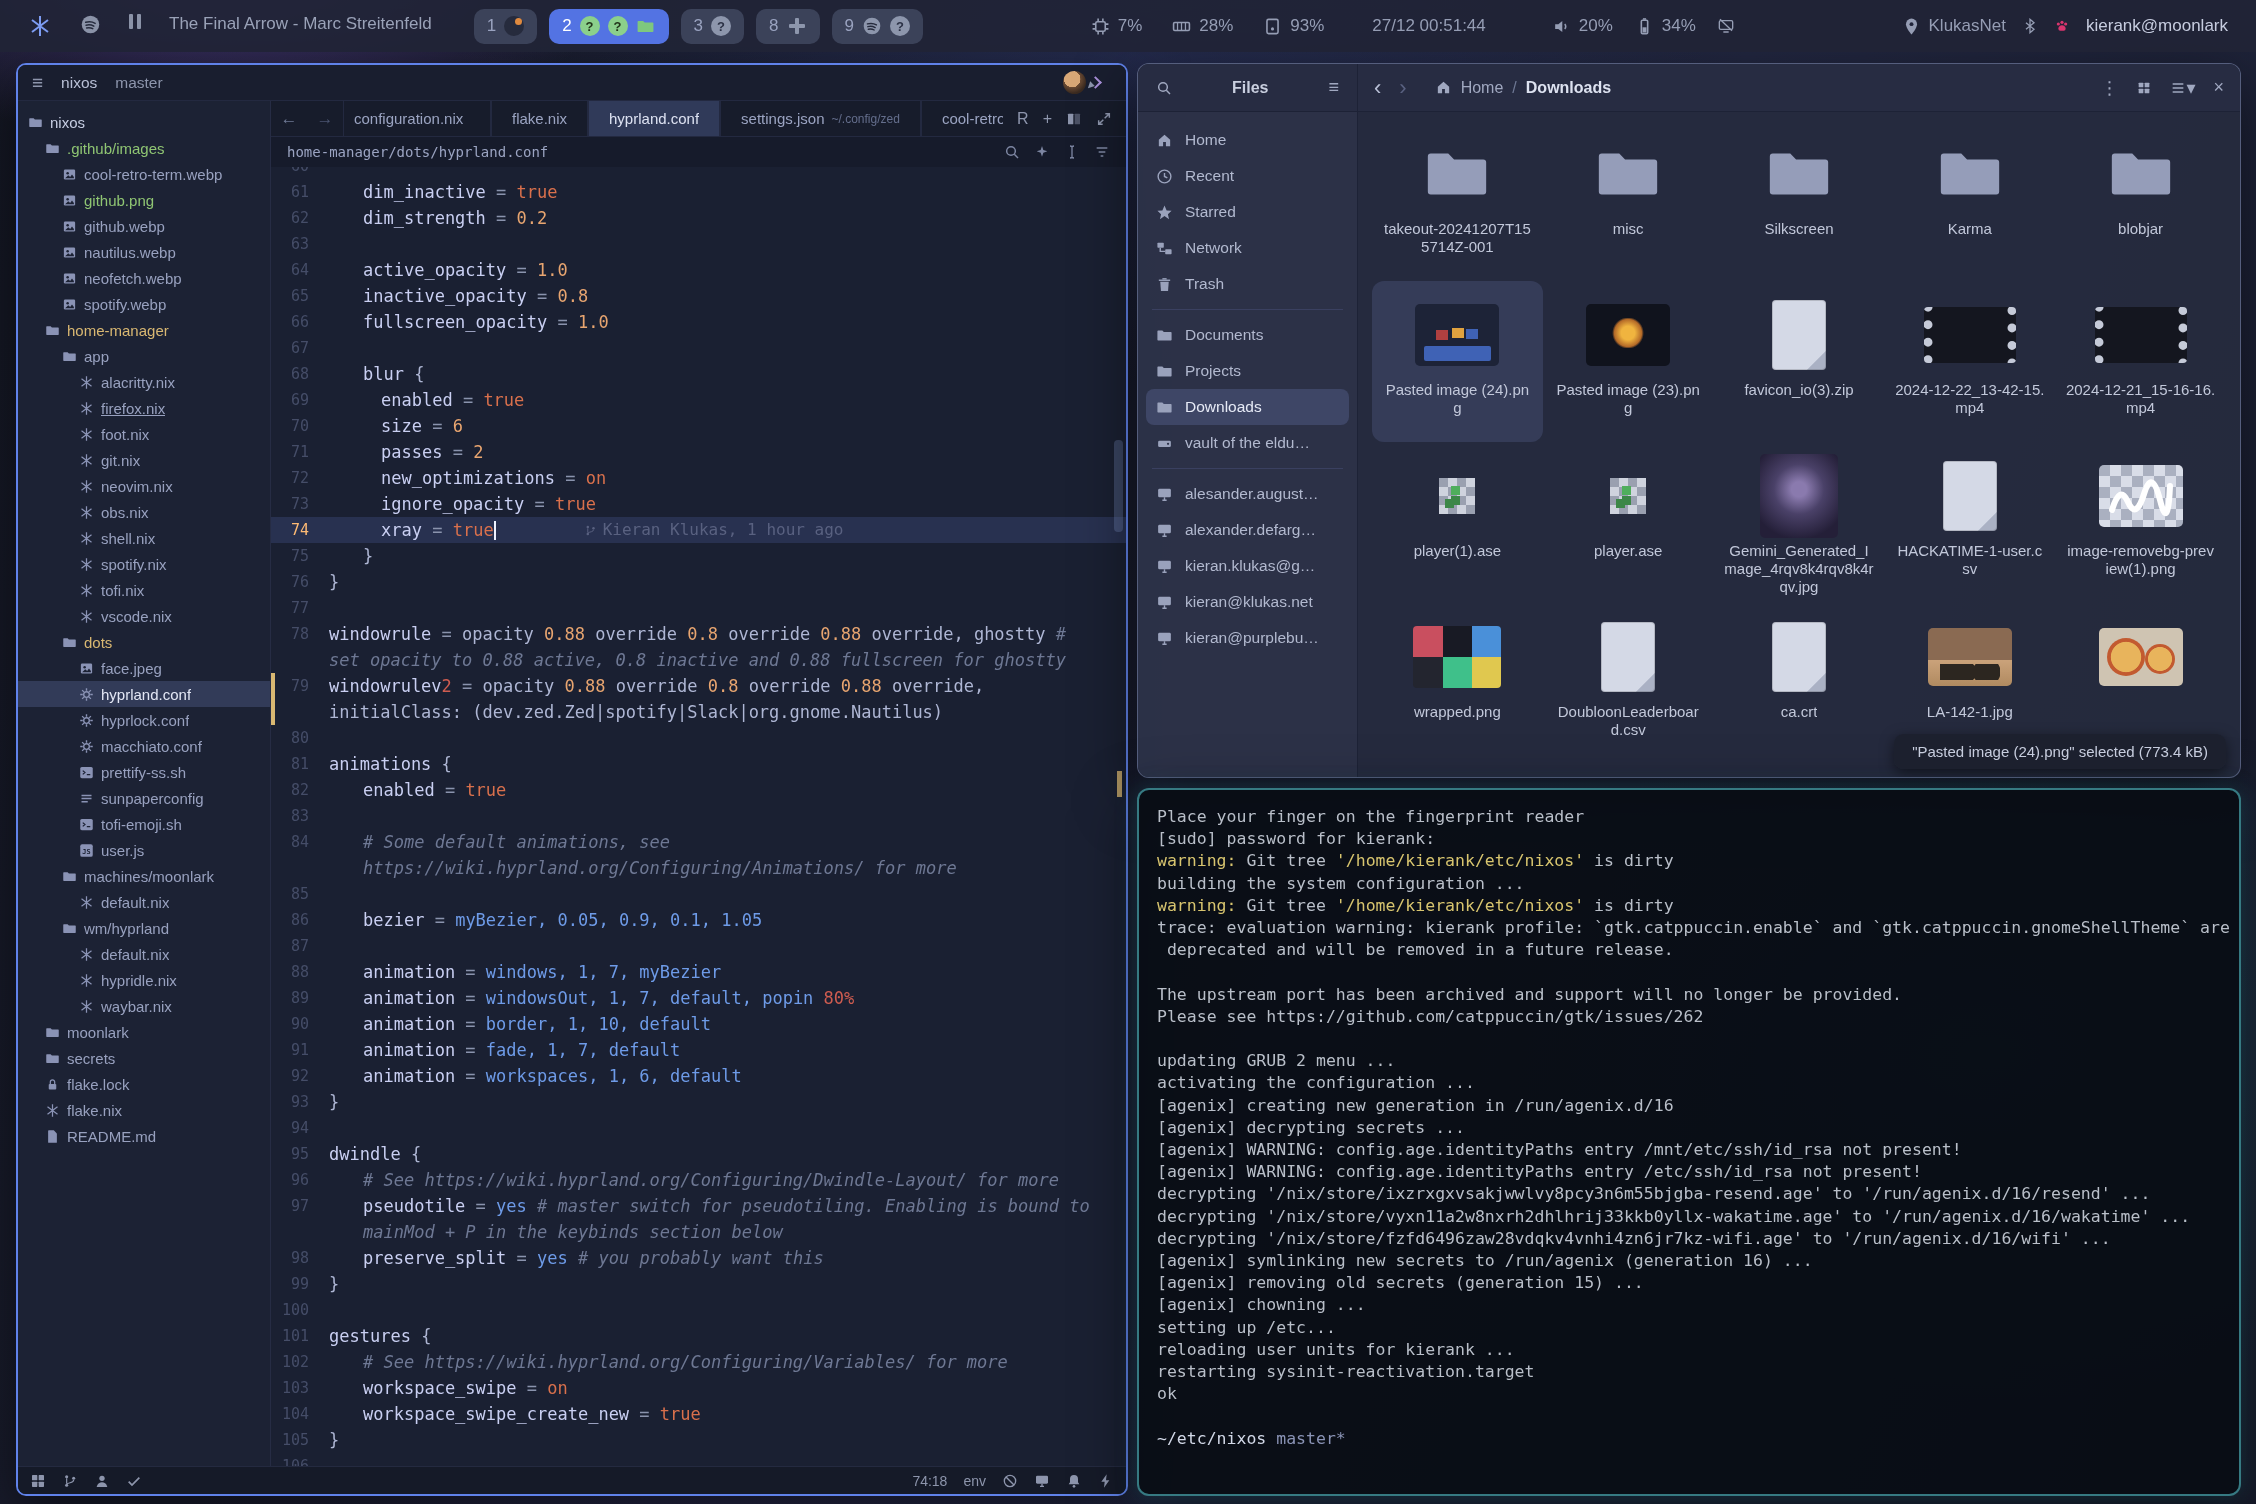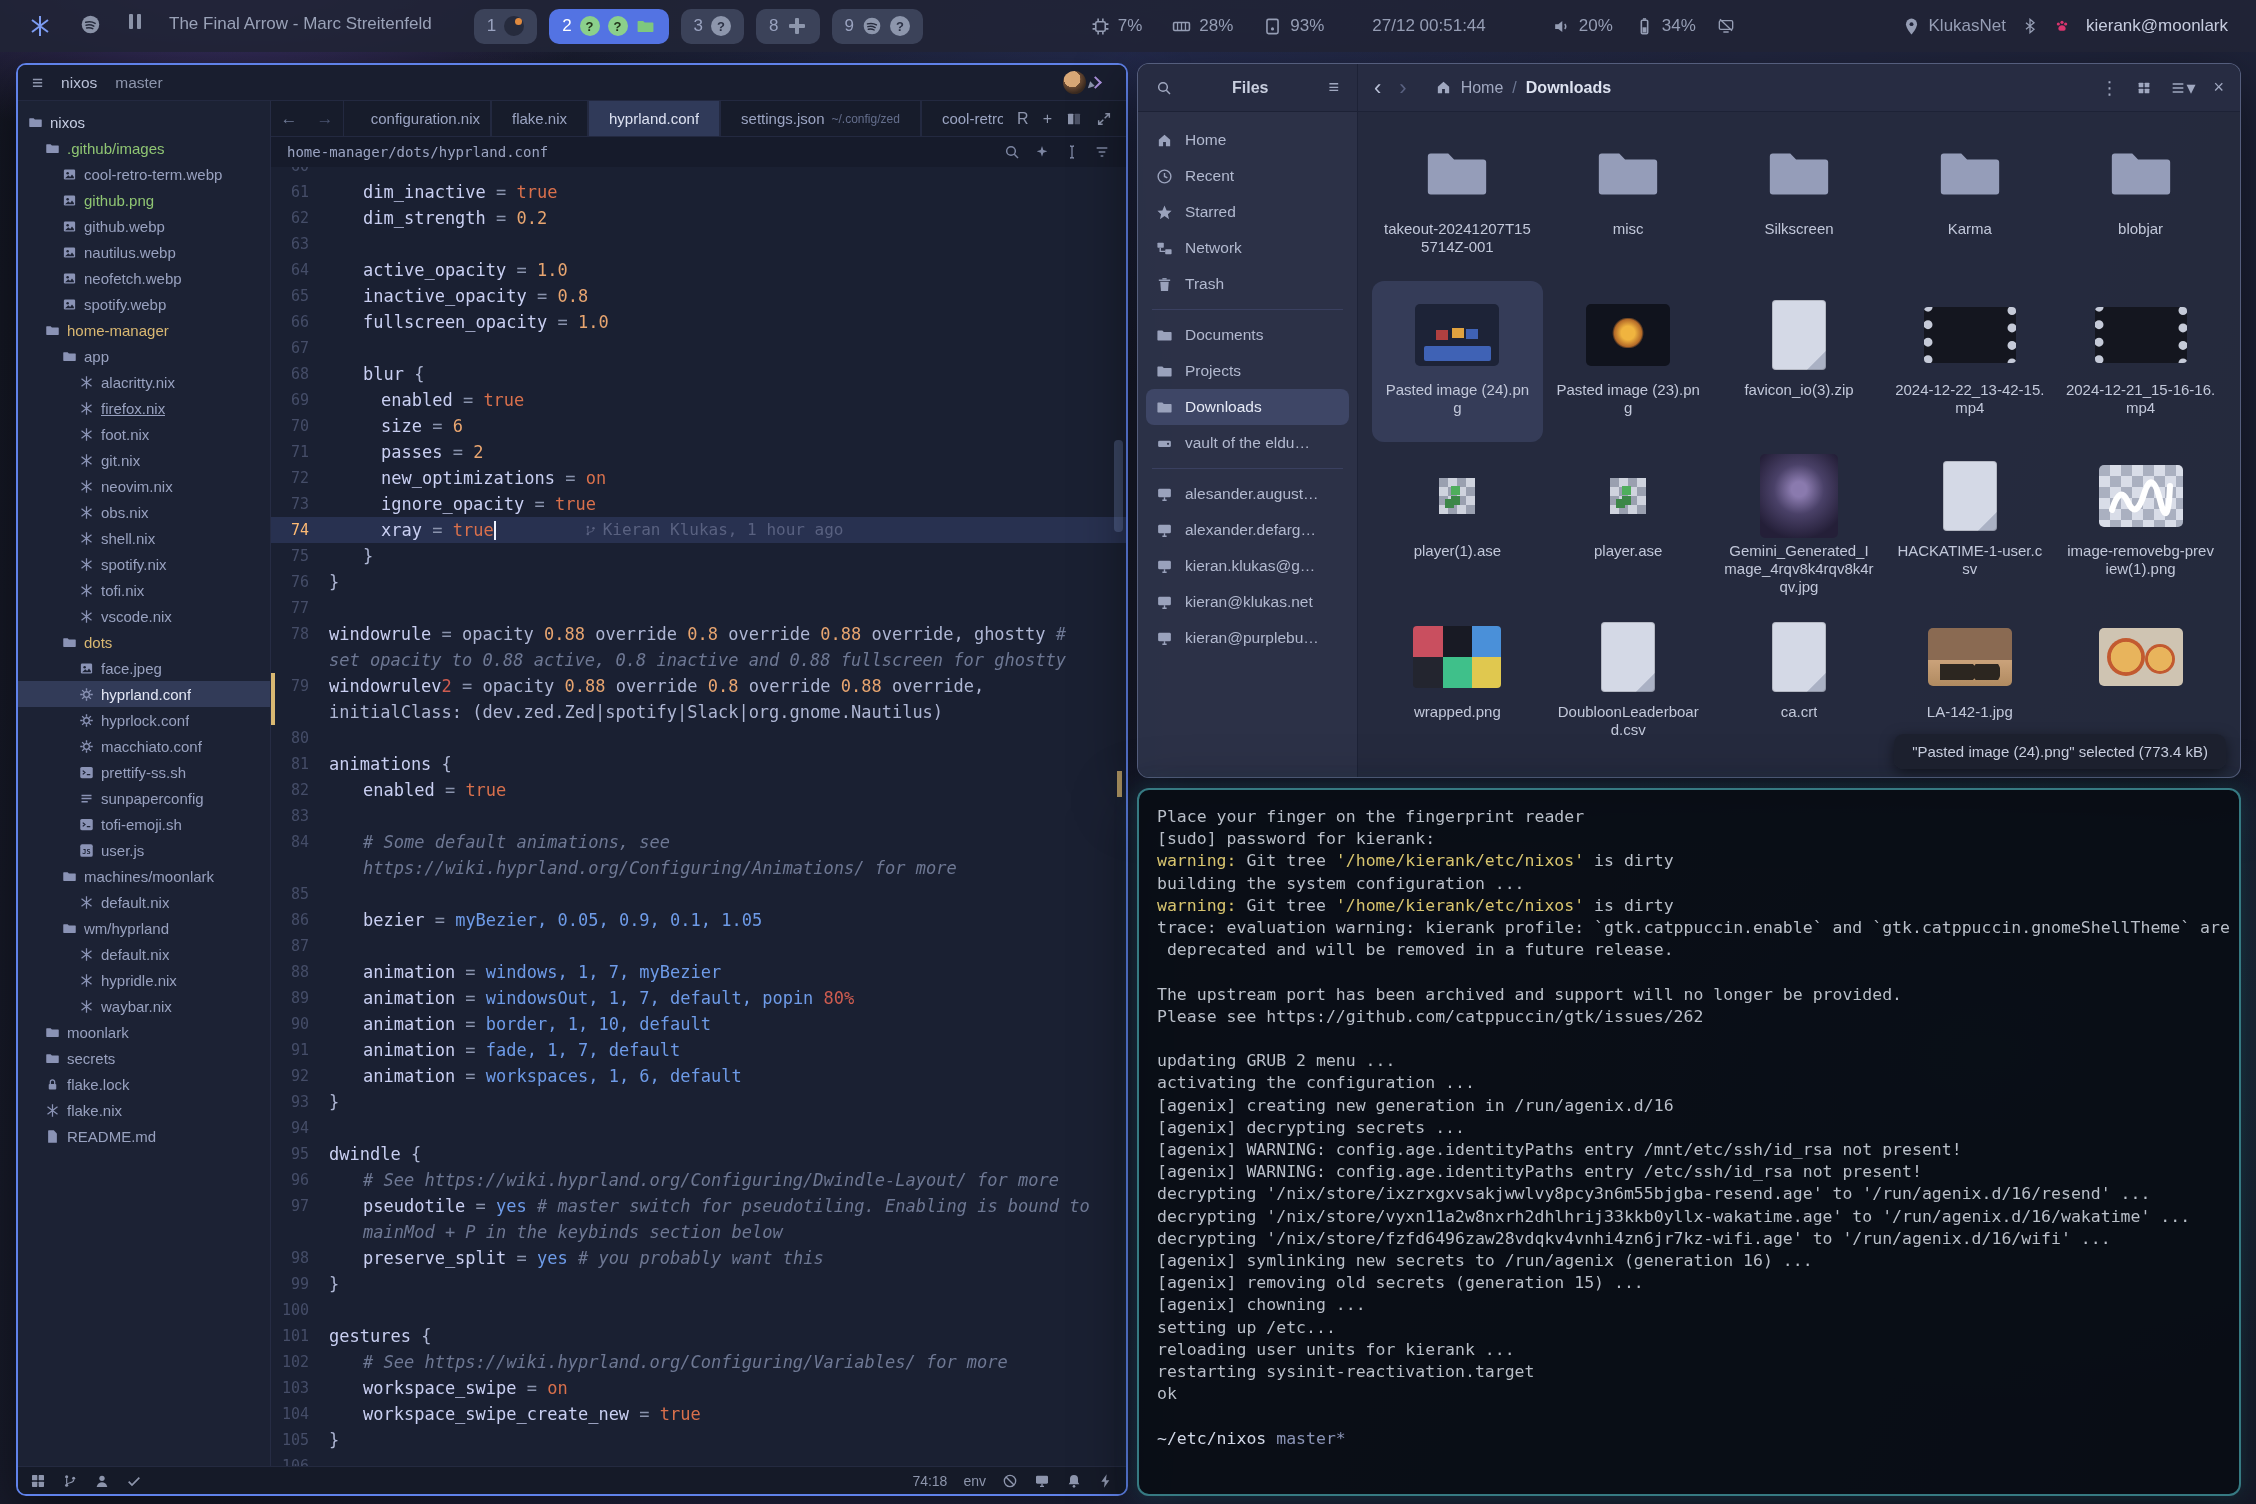--- a/index.html
+++ b/index.html
@@ -86,21 +86,21 @@
   .c-yel{color:#d9b872;}
   .c-root{color:#c6cde2;}
   .z-editor{flex:1;display:flex;flex-direction:column;min-width:0;}
   .z-tabs{height:36px;background:#171c2b;display:flex;align-items:stretch;flex:none;
     border-bottom:1px solid #232940;}
   .tnav{width:36px;background:none;border:none;color:#6e7894;font-size:17px;cursor:pointer;}
   .tnav.fwd{color:#4a5470;}
   #tabs{display:flex;min-width:0;overflow:hidden;flex:1;}
   .tab{display:flex;align-items:center;gap:7px;padding:0 20px;font-size:15px;color:#9ba4c2;
     border-right:1px solid #232940;border-left:1px solid #232940;white-space:nowrap;cursor:pointer;}
-  .tab.clipL{width:148px;flex:none;padding:0 10px;overflow:hidden;justify-content:flex-end;}
+  .tab.clipL{width:148px;flex:none;padding:0 10px;overflow:hidden;}
   .tab.active{background:#303a59;color:#dde2f2;}
   .tab .hint{font-size:12px;color:#646e8c;}
   .z-tabctl{display:flex;align-items:center;gap:14px;padding:0 14px;color:#8d95ac;}
   .z-tabctl .btn{background:none;border:none;color:#8d95ac;font-size:16px;cursor:pointer;display:flex;align-items:center;}
   .z-crumb{height:30px;display:flex;align-items:center;padding:0 16px;
     font-family:"DejaVu Sans Mono",monospace;font-size:14px;color:#9ba4c2;flex:none;gap:14px;}
   .z-crumb .sp{flex:1;}
   .z-crumb .btn{background:none;border:none;color:#7d86a2;cursor:pointer;display:flex;}
   .z-code{flex:1;position:relative;overflow:hidden;background:#1a2032;
     font-family:"DejaVu Sans Mono",monospace;font-size:17px;}

